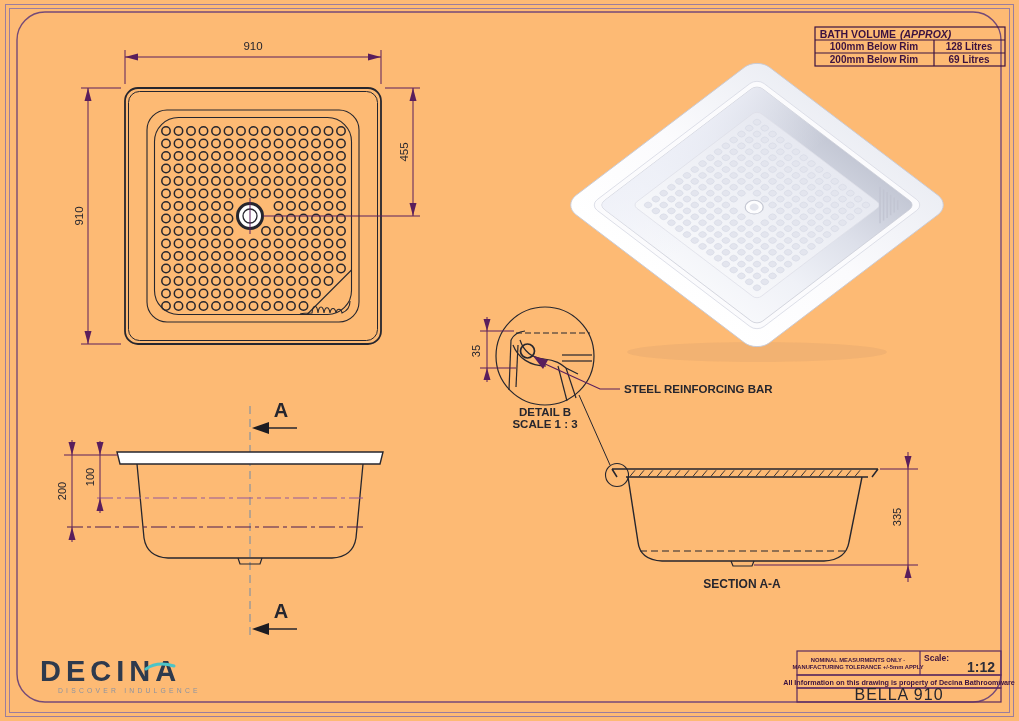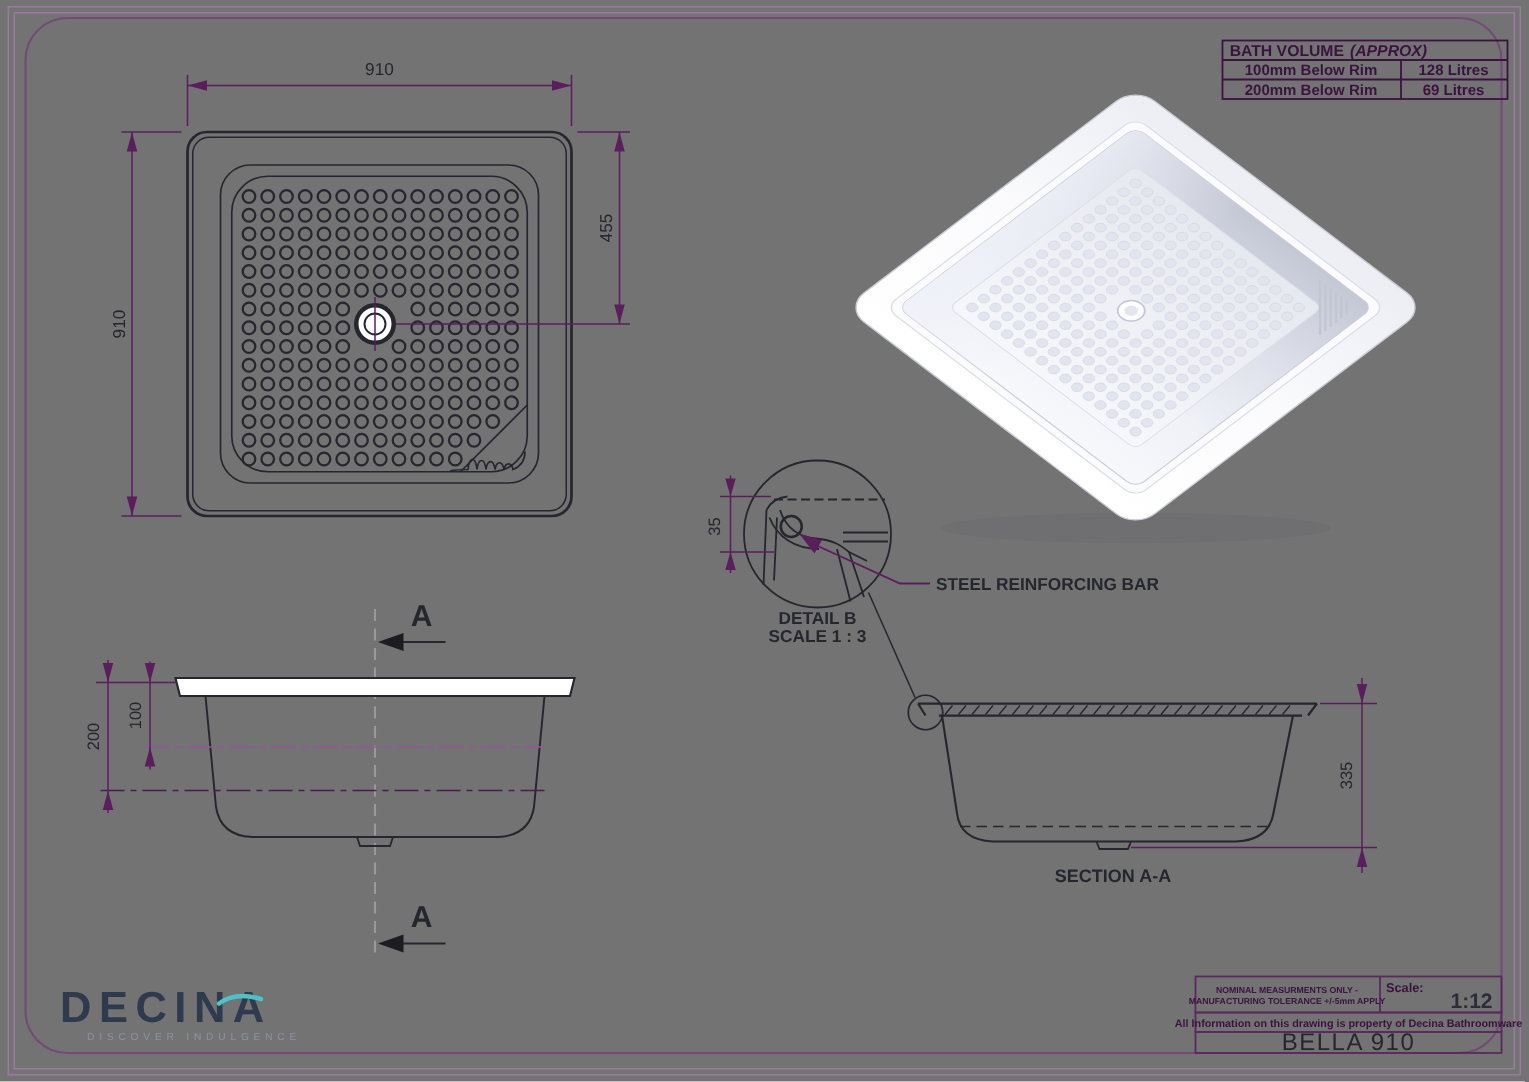--- a/index.html
+++ b/index.html
@@ -1,16 +1,16 @@
 <!DOCTYPE html>
 <html><head>
 <meta charset="utf-8">
 <style>
   html,body{margin:0;padding:0;background:#ffffff;}
-  .sheet{position:relative;width:1019px;height:721px;background:#737373;overflow:hidden;
+  .sheet{position:relative;width:1019px;height:721px;background:#fdba74;overflow:hidden;
          font-family:"Liberation Sans", sans-serif;}
   svg{position:absolute;left:0;top:0;}
   text{font-family:"Liberation Sans", sans-serif;}
 </style>
 </head>
 <body>
 
 <div class="sheet">
 <svg width="1019" height="721" viewBox="0 0 1019 721">
   <defs>

